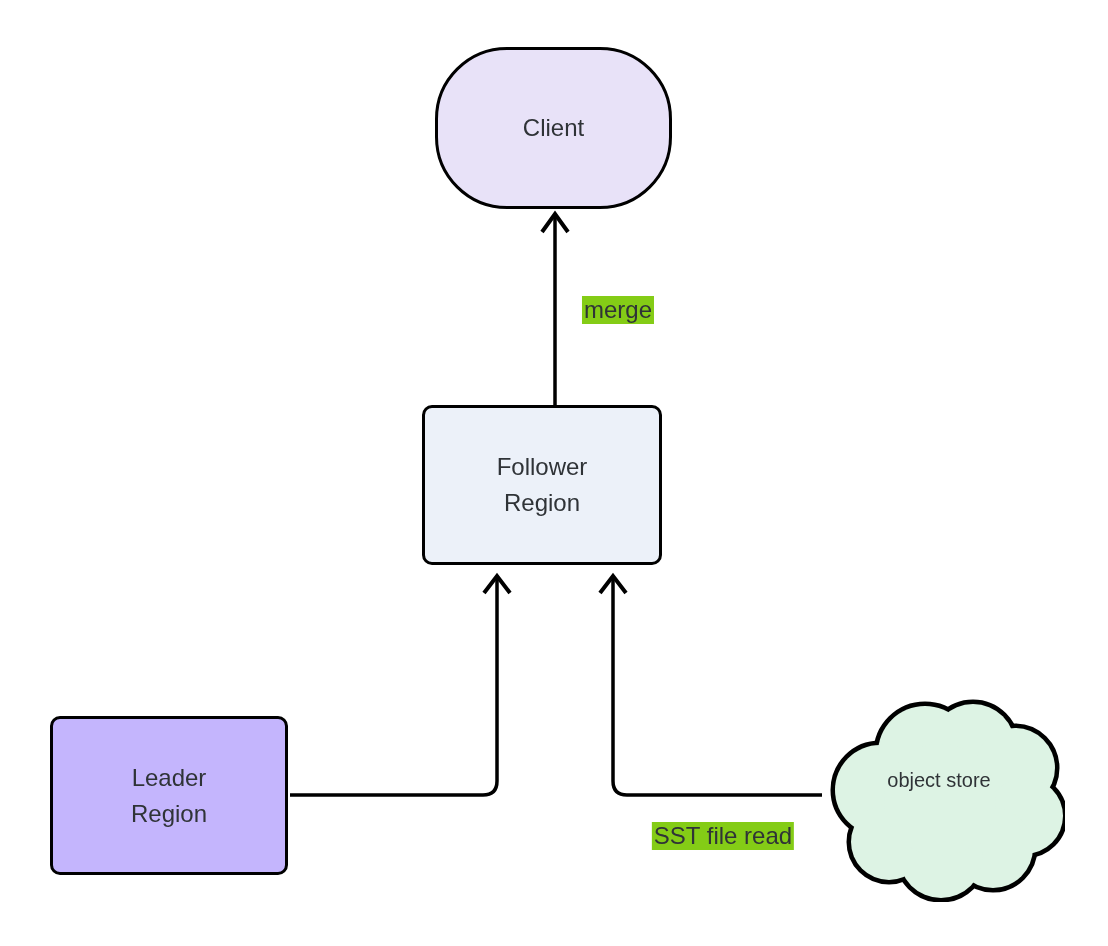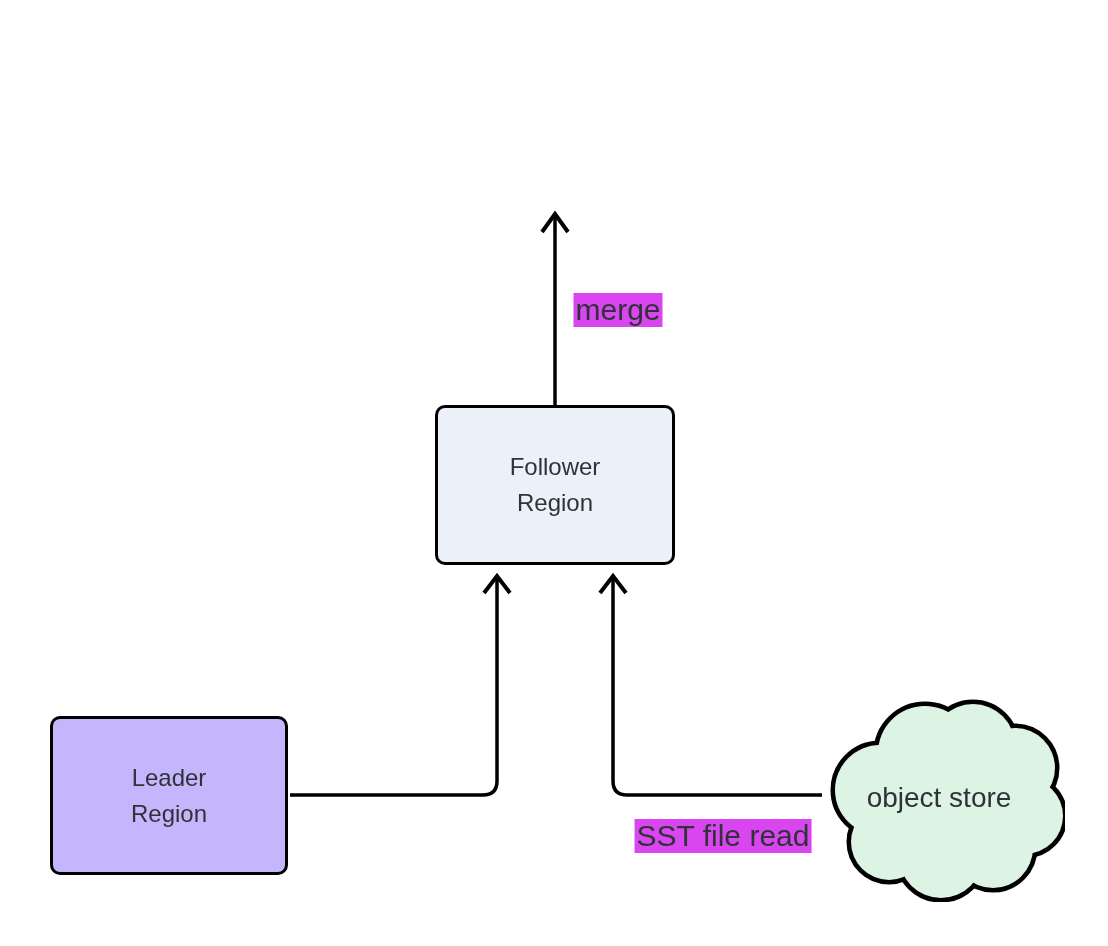--- a/index.html
+++ b/index.html
@@ -14,56 +14,59 @@
     position:absolute;
     box-sizing:border-box;
     border:3.5px solid #000000;
     display:flex;align-items:center;justify-content:center;
     text-align:center;
     font-size:24px;line-height:36px;
     color:#2f3337;
   }
   .node .node-label{white-space:pre-line;}
   #node-client{left:435px;top:47px;width:237px;height:162px;border-radius:72px;}
-  #node-follower{left:435px;top:405px;width:240px;height:160px;border-radius:10px;}
+  #node-follower{left:422px;top:405px;width:240px;height:160px;border-radius:10px;}
   #node-leader{left:50px;top:716px;width:238px;height:159px;border-radius:10px;}
   #edge-layer{position:absolute;left:0;top:0;width:1108px;height:946px;}
   .edge-path{fill:none;stroke:#000000;stroke-width:3.5px;stroke-linecap:butt;stroke-linejoin:miter;}
   .arrowhead{fill:none;stroke:#000000;stroke-width:4px;stroke-linecap:butt;stroke-linejoin:miter;}
   .edge-label{
     position:absolute;transform:translate(-50%,-50%);
-    font-size:30px;color:#2f3337;white-space:nowrap;
-    background:#d946ef;padding:0 2px;
+    font-size:24px;color:#2f3337;white-space:nowrap;
+    background:#84cc16;padding:0 2px;
   }
   #edge-label-merge{left:618px;top:310px;}
   #edge-label-memtable{left:417px;top:834px;}
   #edge-label-sst{left:723px;top:836px;}
   #cloud-svg{position:absolute;left:815px;top:690px;width:250px;height:212px;}
   #label-object-store{
-    position:absolute;left:939px;top:798px;transform:translate(-50%,-50%);
-    font-size:28px;color:#2f3337;white-space:nowrap;
+    position:absolute;left:939px;top:780px;transform:translate(-50%,-50%);
+    font-size:20px;color:#2f3337;white-space:nowrap;
   }
 </style>
 </head>
 <body>
 
 <div id="canvas" style="background: rgb(255, 255, 255); color: rgb(47, 51, 55);">
 
   <svg id="edge-layer" viewBox="0 0 1108 946" xmlns="http://www.w3.org/2000/svg">
 
     <path class="edge-path" d="M 555 405 L 555 217" stroke="#000000"></path>
     <polyline class="arrowhead" points="542,232 555,214 568,232" stroke="#000000"></polyline>
 
     <path class="edge-path" d="M 290 795 L 483 795 Q 497 795 497 781 L 497 579" stroke="#000000"></path>
     <polyline class="arrowhead" points="484,593 497,576 510,593" stroke="#000000"></polyline>
 
     <path class="edge-path" d="M 822 795 L 627 795 Q 613 795 613 781 L 613 579" stroke="#000000"></path>
     <polyline class="arrowhead" points="600,593 613,576 626,593" stroke="#000000"></polyline>
   </svg>
 
+  <div class="node" id="node-client" style="background: rgb(232, 226, 248);">
+    <span class="node-label">Client</span>
+  </div>
 
   <div class="node" id="node-follower" style="background: rgb(236, 241, 249);">
     <span class="node-label">Follower
 Region</span>
   </div>
 
   <div class="node" id="node-leader" style="background: #c4b5fd;">
     <span class="node-label">Leader
 Region</span>
   </div>

